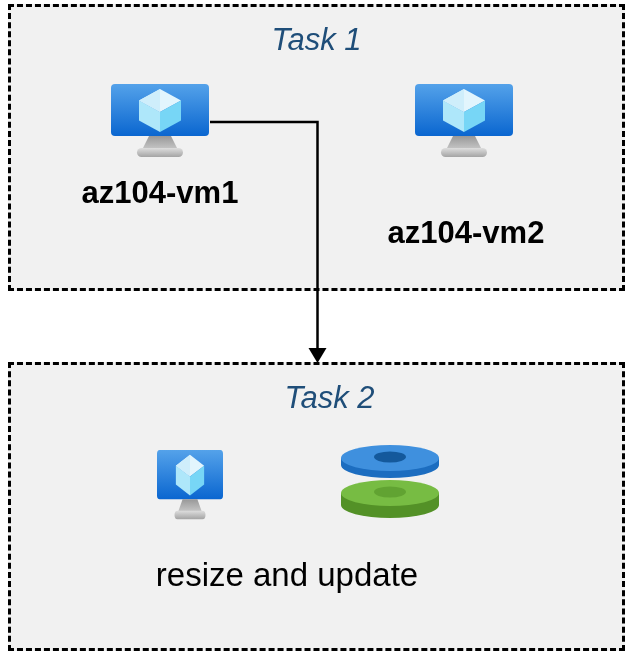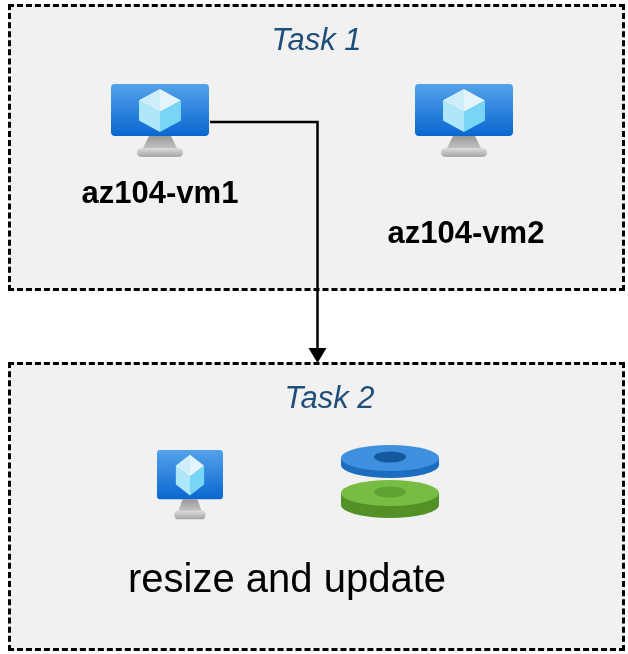--- a/index.html
+++ b/index.html
@@ -23,21 +23,21 @@
   #task1-title{top:23px;}
   #task2-title{top:381px;padding-left:13px;}
   .vm-label{
     position:absolute;text-align:center;color:#000;
     font-size:31px;line-height:37px;white-space:pre-line;font-weight:bold;
   }
   #vm1-label{left:40px;top:174px;width:240px;}
   #vm2-label{left:346px;top:174px;width:240px;margin-top:40px;}
   #task2-caption{
     position:absolute;left:117px;top:556px;width:340px;
-    text-align:center;color:#000;font-size:40px;
+    text-align:center;color:#000;font-size:33px;
   }
   .icon-svg{position:absolute;display:block;}
   #vm1-icon{left:111px;top:84px;width:98px;height:76px;}
   #vm2-icon{left:415px;top:84px;width:98px;height:76px;}
   #task2-vm-icon{left:157px;top:450px;width:66px;height:72px;}
   #disks-icon{left:340px;top:444px;width:100px;height:74px;}
   #arrow-overlay{position:absolute;left:0;top:0;width:628px;height:654px;pointer-events:none;}
   #sprite{position:absolute;width:0;height:0;}
 </style>
 </head>

